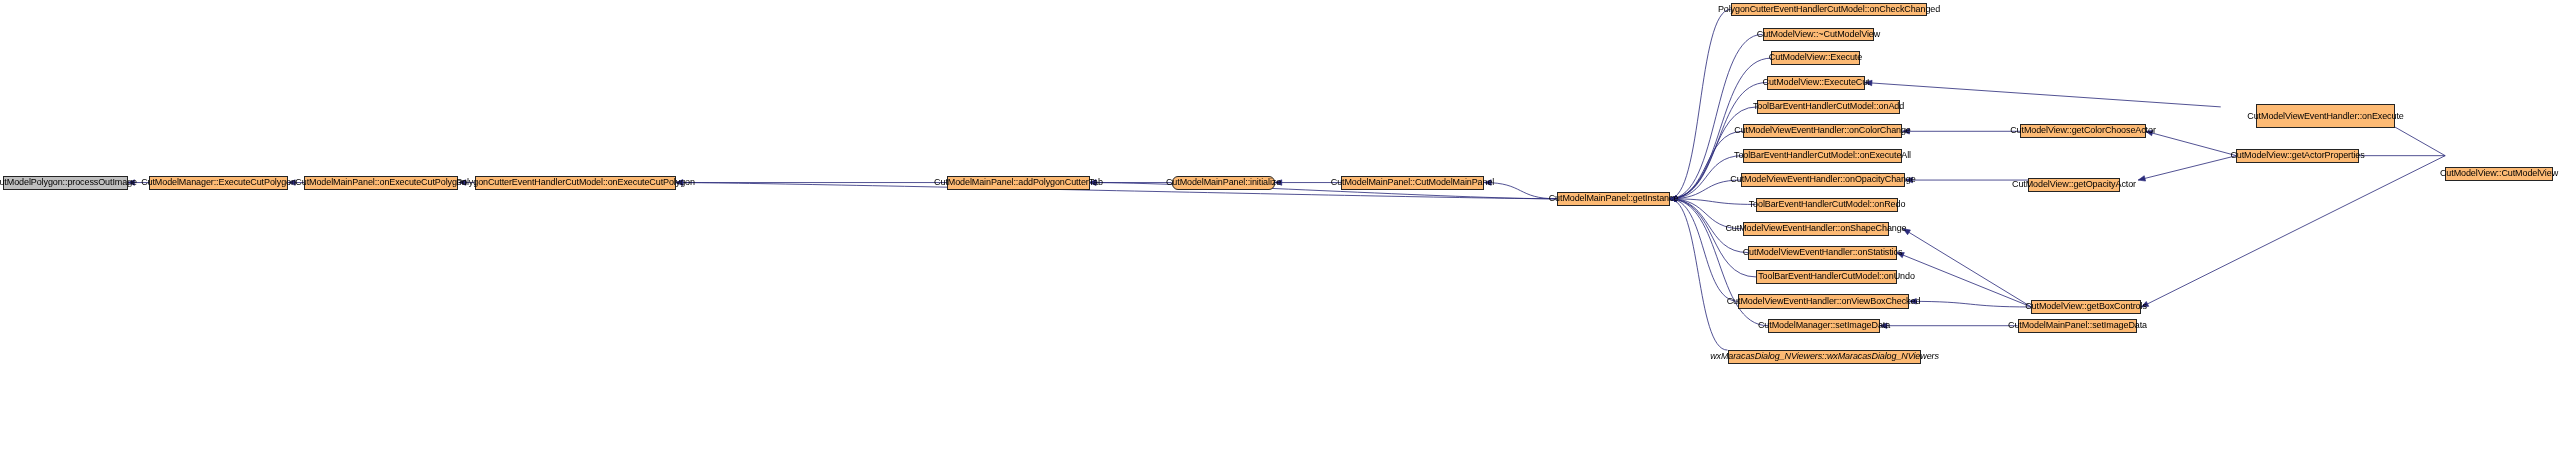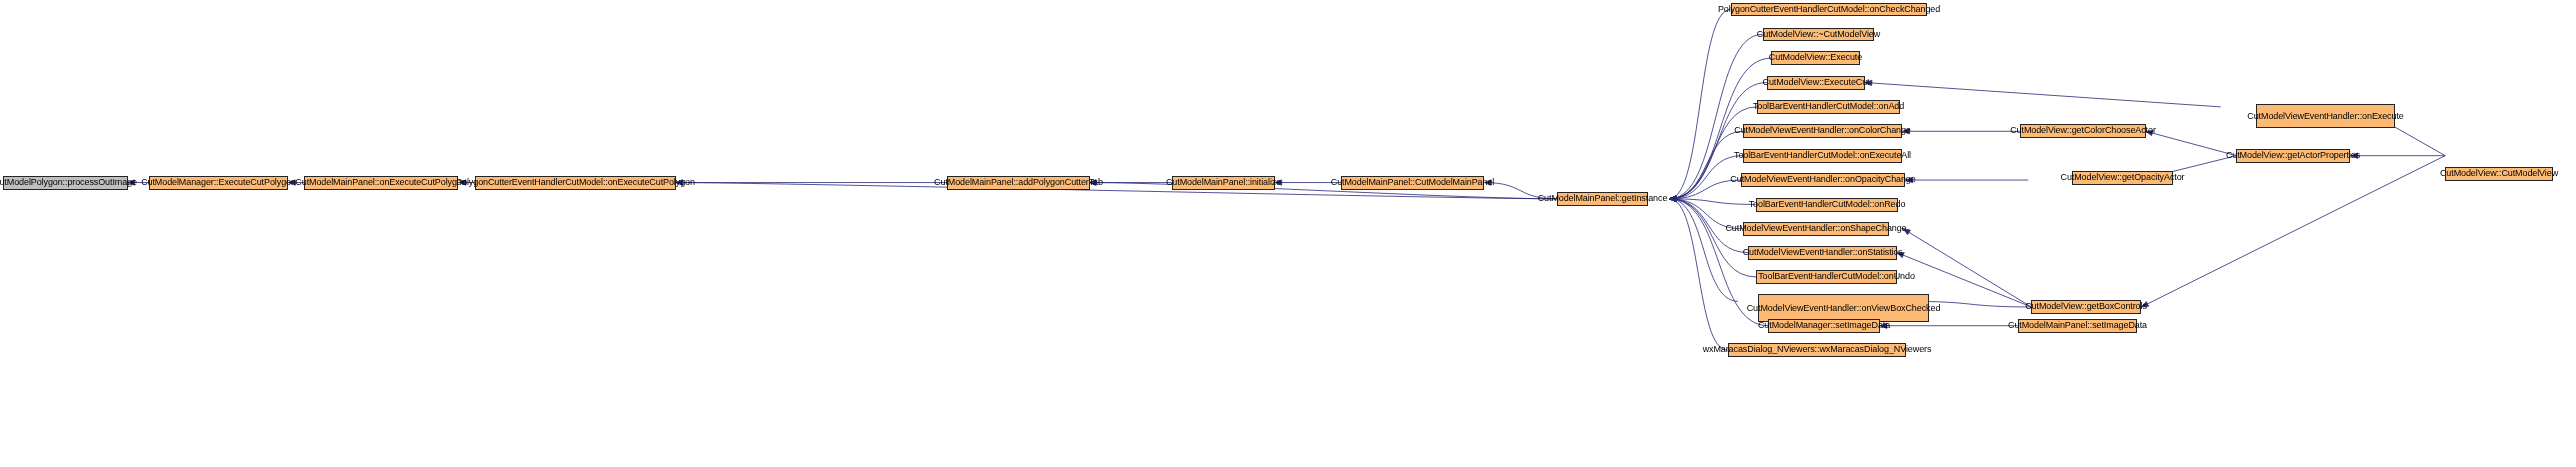--- a/index.html
+++ b/index.html
@@ -134,27 +134,27 @@
     </div>
     <div class="node" style="left: 304px; top: 176px; width: 154px; height: 13.8px;">
       <span class="node-label">CutModelMainPanel::onExecuteCutPolygon</span>
     </div>
     <div class="node" style="left: 475px; top: 176px; width: 201px; height: 13.8px;">
       <span class="node-label">PolygonCutterEventHandlerCutModel::onExecuteCutPolygon</span>
     </div>
     <div class="node" style="left: 947px; top: 176px; width: 143px; height: 13.8px;">
       <span class="node-label">CutModelMainPanel::addPolygonCutterTab</span>
     </div>
-    <div class="node" style="left: 1172px; top: 176px; width: 103px; height: 13.8px;">
+    <div class="node" style="left: 1172px; top: 176px; width: 103px; height: 13.8px; border-radius: 6px;">
       <span class="node-label">CutModelMainPanel::initialize</span>
     </div>
     <div class="node" style="left: 1341px; top: 176px; width: 143px; height: 13.8px;">
       <span class="node-label">CutModelMainPanel::CutModelMainPanel</span>
     </div>
-    <div class="node" style="left: 1557px; top: 192px; width: 91px; height: 13.8px;">
+    <div class="node" style="left: 1557px; top: 192px; width: 113px; height: 13.8px;">
       <span class="node-label">CutModelMainPanel::getInstance</span>
     </div>
     <div class="node" style="left: 1731px; top: 2.5px; width: 196px; height: 13.8px;">
       <span class="node-label">PolygonCutterEventHandlerCutModel::onCheckChanged</span>
     </div>
     <div class="node" style="left: 1763px; top: 27.5px; width: 111px; height: 13.8px;">
       <span class="node-label">CutModelView::~CutModelView</span>
     </div>
     <div class="node" style="left: 1771px; top: 51px; width: 89px; height: 13.8px;">
       <span class="node-label">CutModelView::Execute</span>
@@ -179,39 +179,39 @@
     </div>
     <div class="node" style="left: 1743px; top: 222px; width: 146px; height: 13.8px;">
       <span class="node-label">CutModelViewEventHandler::onShapeChange</span>
     </div>
     <div class="node" style="left: 1748px; top: 246px; width: 149px; height: 13.8px;">
       <span class="node-label">CutModelViewEventHandler::onStatistics</span>
     </div>
     <div class="node" style="left: 1756px; top: 270px; width: 141px; height: 13.8px; padding-left: 20px;">
       <span class="node-label">ToolBarEventHandlerCutModel::onUndo</span>
     </div>
-    <div class="node" style="left: 1738px; top: 294px; width: 171px; height: 28px; margin-left: 20px;">
+    <div class="node" style="left: 1738px; top: 294px; width: 171px; height: 15px;">
       <span class="node-label">CutModelViewEventHandler::onViewBoxChecked</span>
     </div>
     <div class="node" style="left: 1768px; top: 319px; width: 112px; height: 13.8px;">
       <span class="node-label">CutModelManager::setImageData</span>
     </div>
-    <div class="node" style="left: 1728px; top: 343px; width: 178px; height: 13.8px;">
+    <div class="node" style="left: 1728px; top: 350px; width: 193px; height: 13.8px; font-style: italic;">
       <span class="node-label">wxMaracasDialog_NViewers::wxMaracasDialog_NViewers</span>
     </div>
     <div class="node" style="left: 2221px; top: 104px; width: 139px; height: 24px; margin-left: 35px;">
       <span class="node-label">CutModelViewEventHandler::onExecute</span>
     </div>
     <div class="node" style="left: 2020px; top: 124px; width: 126px; height: 13.8px; justify-content: center;">
       <span class="node-label">CutModelView::getColorChooseActor</span>
     </div>
-    <div class="node" style="left: 2236px; top: 149px; width: 114px; height: 13.8px;">
+    <div class="node" style="left: 2236px; top: 149px; width: 123px; height: 13.8px;">
       <span class="node-label">CutModelView::getActorProperties</span>
     </div>
-    <div class="node" style="left: 2028px; top: 171px; width: 101px; height: 13.8px; margin-left: 44px;">
+    <div class="node" style="left: 2028px; top: 178px; width: 92px; height: 13.8px;">
       <span class="node-label">CutModelView::getOpacityActor</span>
     </div>
     <div class="node" style="left: 2031px; top: 300px; width: 110px; height: 13.8px;">
       <span class="node-label">CutModelView::getBoxControls</span>
     </div>
     <div class="node" style="left: 2018px; top: 319px; width: 119px; height: 13.8px;">
       <span class="node-label">CutModelMainPanel::setImageData</span>
     </div>
     <div class="node" style="left: 2445px; top: 167px; width: 108px; height: 13.8px;">
       <span class="node-label">CutModelView::CutModelView</span>

